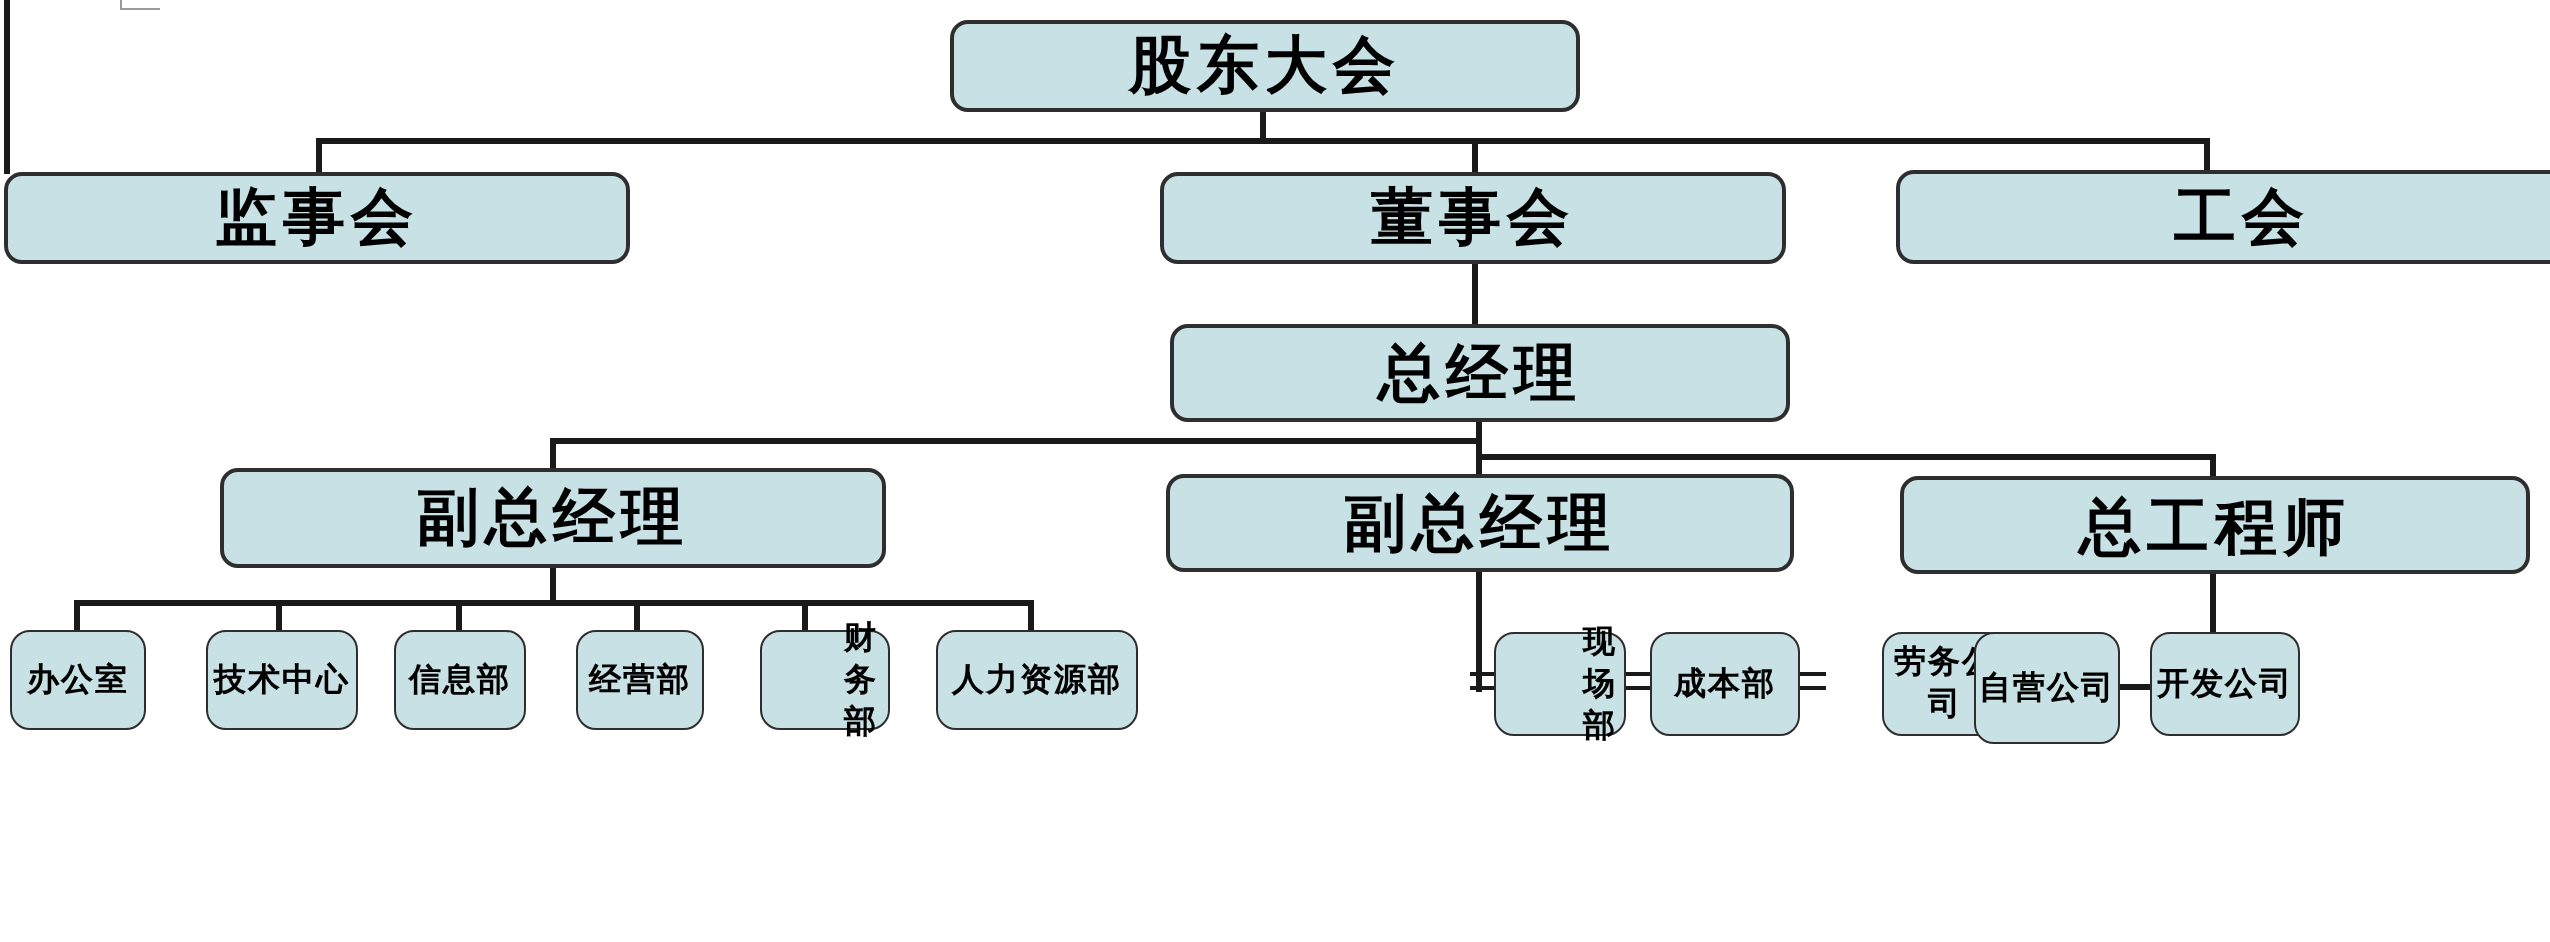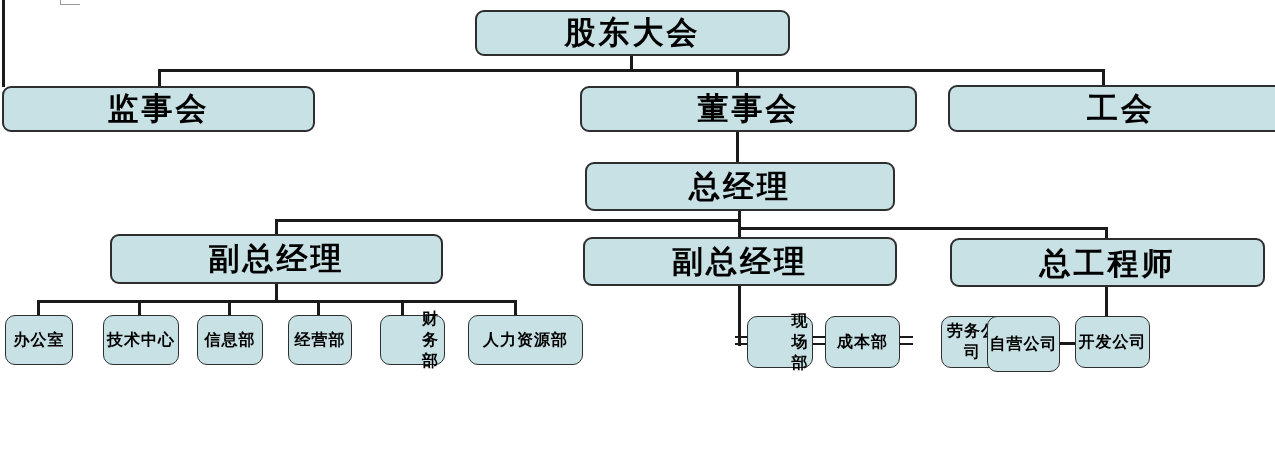--- a/index.html
+++ b/index.html
@@ -82,21 +82,21 @@
   <div class="conn" style="left:1059px;top:342px;width:17px;height:3px;"></div>
   <div class="conn" style="left:1105px;top:287px;width:3px;height:30px;"></div>
 
   <div class="node lg" style="left:475px;top:10px;width:315px;height:46px;">
     <span>股东大会</span>
   </div>
 
   <div class="node lg" style="left:2px;top:86px;width:313px;height:46px;">
     <span>监事会</span>
   </div>
-  <div class="node lg" style="left:580px;top:86px;width:337px;height:46px;">
+  <div class="node lg" style="left:580px;top:86px;width:313px;height:46px;">
     <span>董事会</span>
   </div>
   <div class="node lg" style="left:948px;top:85px;width:346px;height:47px;align-items:center;">
     <span>工会</span>
   </div>
 
   <div class="node lg" style="left:585px;top:162px;width:310px;height:49px;">
     <span>总经理</span>
   </div>
 
@@ -118,21 +118,21 @@
   </div>
   <div class="node sm" style="left:197px;top:315px;width:66px;height:50px;">
     <span>信息部</span>
   </div>
   <div class="node sm" style="left:288px;top:315px;width:64px;height:50px;">
     <span>经营部</span>
   </div>
   <div class="node sm" style="left:380px;top:315px;width:65px;height:50px;padding-left:36px;">
     <span>财务部</span>
   </div>
-  <div class="node sm" style="left:468px;top:315px;width:115px;height:50px;">
+  <div class="node sm" style="left:468px;top:315px;width:101px;height:50px;">
     <span>人力资源部</span>
   </div>
 
   <div class="node sm" style="left:747px;top:316px;width:66px;height:52px;padding-left:40px;">
     <span>现场部</span>
   </div>
   <div class="node sm" style="left:825px;top:316px;width:75px;height:52px;">
     <span>成本部</span>
   </div>
   <div class="node sm" style="left:941px;top:316px;width:63px;height:52px;">

